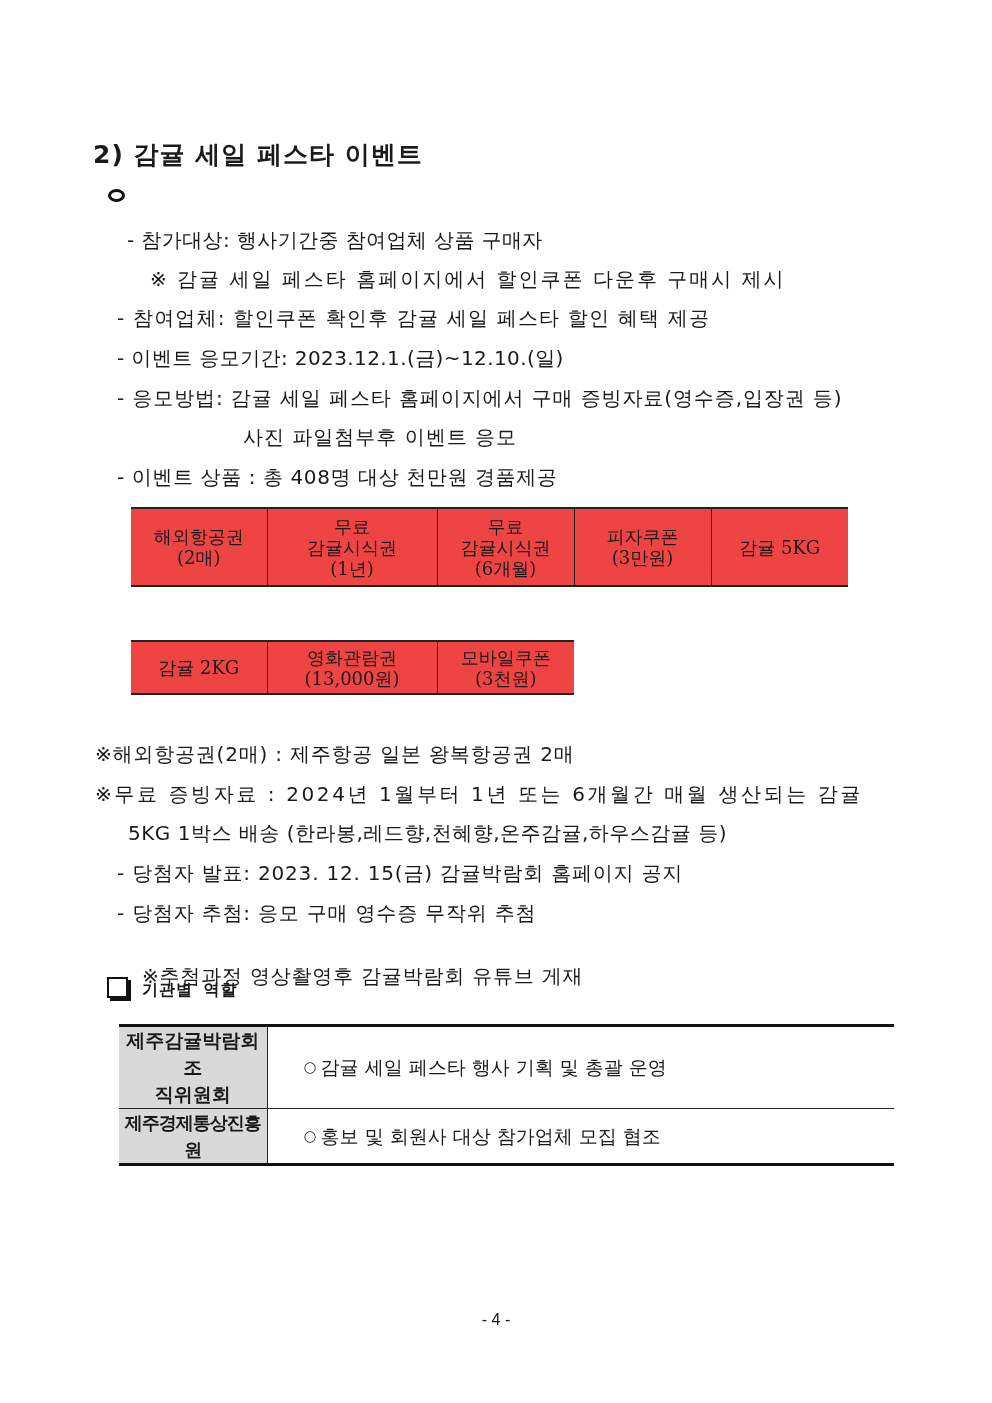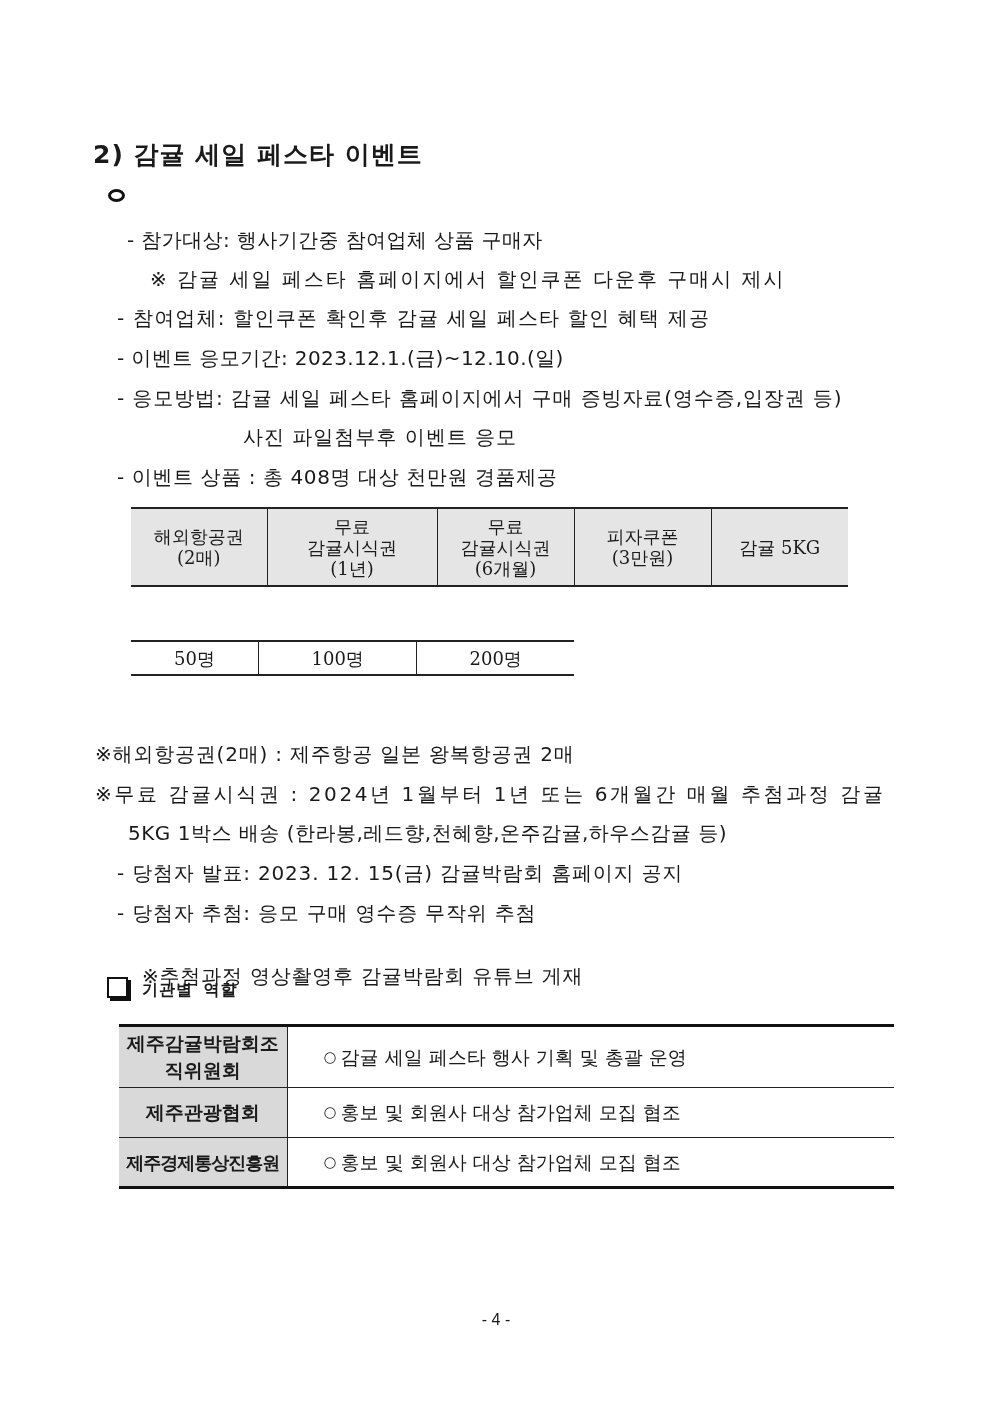--- a/index.html
+++ b/index.html
@@ -10,29 +10,29 @@
     color: #1a1a1a;
     overflow: hidden;
   }
   .abs { position: absolute; white-space: nowrap; }
   .h2 { left: 93px; top: 138px; font-size: 25px; font-weight: bold; font-family: "DejaVu Sans", sans-serif; letter-spacing: 1px; }
   .h3 { left: 108px; top: 184px; font-size: 21px; font-family: "DejaVu Sans", sans-serif; letter-spacing: 0.5px; }
   .h3 .circ { display: inline-block; width: 17px; height: 13px; border: 3px solid #111; border-radius: 50%; margin-right: 12px; vertical-align: 1px; }
   .line { font-size: 20px; font-family: "DejaVu Sans", sans-serif; letter-spacing: 0.4px; transform-origin: left center; }
   table { position: absolute; border-collapse: collapse; font-family: "DejaVu Serif", serif; font-size: 18px; }
   table td { text-align: center; vertical-align: middle; line-height: 21px; padding: 0 4px; }
-  .prize td.hd { background: #e5e5e5; }
+  .prize td.hd { background: #ef4444; }
   .prize { border-top: 2px solid #222; border-bottom: 2px solid #222; }
   .prize td { border-left: 1px solid #222; border-right: 1px solid #222; }
   .prize td:first-child { border-left: none; }
   .prize td:last-child { border-right: none; }
   .prize tr.hdrow td { border-bottom: 1px solid #222; }
   .roles { left: 119px; top: 1024px; width: 775px; border-top: 3px solid #111; border-bottom: 3px solid #111; font-family: "DejaVu Sans", sans-serif; }
   .roles td { border-bottom: 1px solid #222; height: 50px; font-size: 19px; }
-  .roles td.org { background: #d9d9d9; font-weight: bold; font-family: "DejaVu Serif", serif; width: 168px; border-right: 1px solid #222; line-height: 27px; font-size: 19px; }
+  .roles td.org { background: #d9d9d9; font-weight: bold; font-family: "DejaVu Serif", serif; width: 148px; border-right: 1px solid #222; line-height: 27px; font-size: 19px; }
   .roles td.role { text-align: left; padding-left: 36px; }
   .roles td.role .bul { font-size: 15px; margin-right: 4px; vertical-align: 2px; }
   .sqbox { display: inline-block; width: 21px; height: 21px; border: 2px solid #111; box-shadow: 3px 3px 0 #111; margin-right: 14px; vertical-align: -3px; background:#fff;}
   .footer { left: 0; width: 992px; text-align: center; top: 1311px; font-size: 16px; font-family: "Liberation Sans", sans-serif; }
 </style>
 </head>
 <body>
 
 <div class="abs h2">2) 감귤 세일 페스타 이벤트</div>
 
@@ -55,49 +55,45 @@
     <td class="hd" style="width:170px;"><span>무료</span><br><span>감귤시식권</span><br><span>(1년)</span></td>
     <td class="hd" style="width:137px;"><span>무료</span><br><span>감귤시식권</span><br><span>(6개월)</span></td>
     <td class="hd" style="width:137px;"><span>피자쿠폰</span><br><span>(3만원)</span></td>
     <td class="hd" style="width:137px;margin-left:44px;"><span>감귤 5KG</span></td>
   </tr>
 </tbody>
   </table>
 
 <table class="prize" style="left:131px; top:640px; width:443px;">
   <tbody>
-  <tr style="height:34px;">
-    <td>50명</td>
-    <td>100명</td>
-    <td>200명</td>
+      <tr class="hdrow" style="height:53px;">
+    <td class="hd" style="width:136px;"><span>감귤 2KG</span></td>
+    <td class="hd" style="width:170px;"><span>영화관람권</span><br><span>(13,000원)</span></td>
+    <td class="hd" style="width:137px;"><span>모바일쿠폰</span><br><span>(3천원)</span></td>
   </tr>
 </tbody>
   </table>
 
 <div class="abs line" style="left:95px; top:741px; letter-spacing:0.8px;">※해외항공권(2매) : 제주항공 일본 왕복항공권 2매</div>
-<div class="abs line" style="left:95px; top:781px; letter-spacing:2.6px;">※무료 감귤시식권 : 2024년 1월부터 1년 또는 6개월간 매월 추첨과정 감귤</div>
+<div class="abs line" style="left:95px; top:781px; letter-spacing:2.6px;">※무료 증빙자료 : 2024년 1월부터 1년 또는 6개월간 매월 생산되는 감귤</div>
 <div class="abs line" style="left:128px; top:820px; letter-spacing:0.5px;">5KG 1박스 배송 (한라봉,레드향,천혜향,온주감귤,하우스감귤 등)</div>
 <div class="abs line" style="left:117px; top:860px; letter-spacing:0.8px;">- 당첨자 발표: 2023. 12. 15(금) 감귤박람회 홈페이지 공지</div>
 <div class="abs line" style="left:117px; top:900px; letter-spacing:0.8px;">- 당첨자 추첨: 응모 구매 영수증 무작위 추첨</div>
 <div class="abs line" style="left:142px; top:963px; letter-spacing:0.8px;">※추첨과정 영상촬영후 감귤박람회 유튜브 게재</div>
 
 <div class="abs" style="left:107px; top:977px; font-size:16px; font-weight:bold; font-family:Liberation Mono, monospace; letter-spacing:1px;">
   <span class="sqbox"></span><span>기관별 역할</span>
 </div>
 
 <table class="roles">
   <tbody>
       <tr style="height:62px;">
     <td class="org"><span>제주감귤박람회조</span><br><span>직위원회</span></td>
     <td class="role"><span class="bul">○</span><span>감귤 세일 페스타 행사 기획 및 총괄 운영</span></td>
   </tr>
-  <tr style="height:50px;">
-    <td class="org"><span>제주관광협회</span></td>
-    <td class="role"><span class="bul">○</span><span>홍보 및 회원사 대상 참가업체 모집 협조</span></td>
-  </tr>
   <tr style="height:44px;">
     <td class="org" style="border-bottom:none; font-size:18px; letter-spacing:-1px;"><span>제주경제통상진흥원</span></td>
     <td class="role" style="border-bottom:none;"><span class="bul">○</span><span>홍보 및 회원사 대상 참가업체 모집 협조</span></td>
   </tr>
 </tbody>
   </table>
 
 <div class="abs footer">- 4 -</div>
 
 </body></html>

